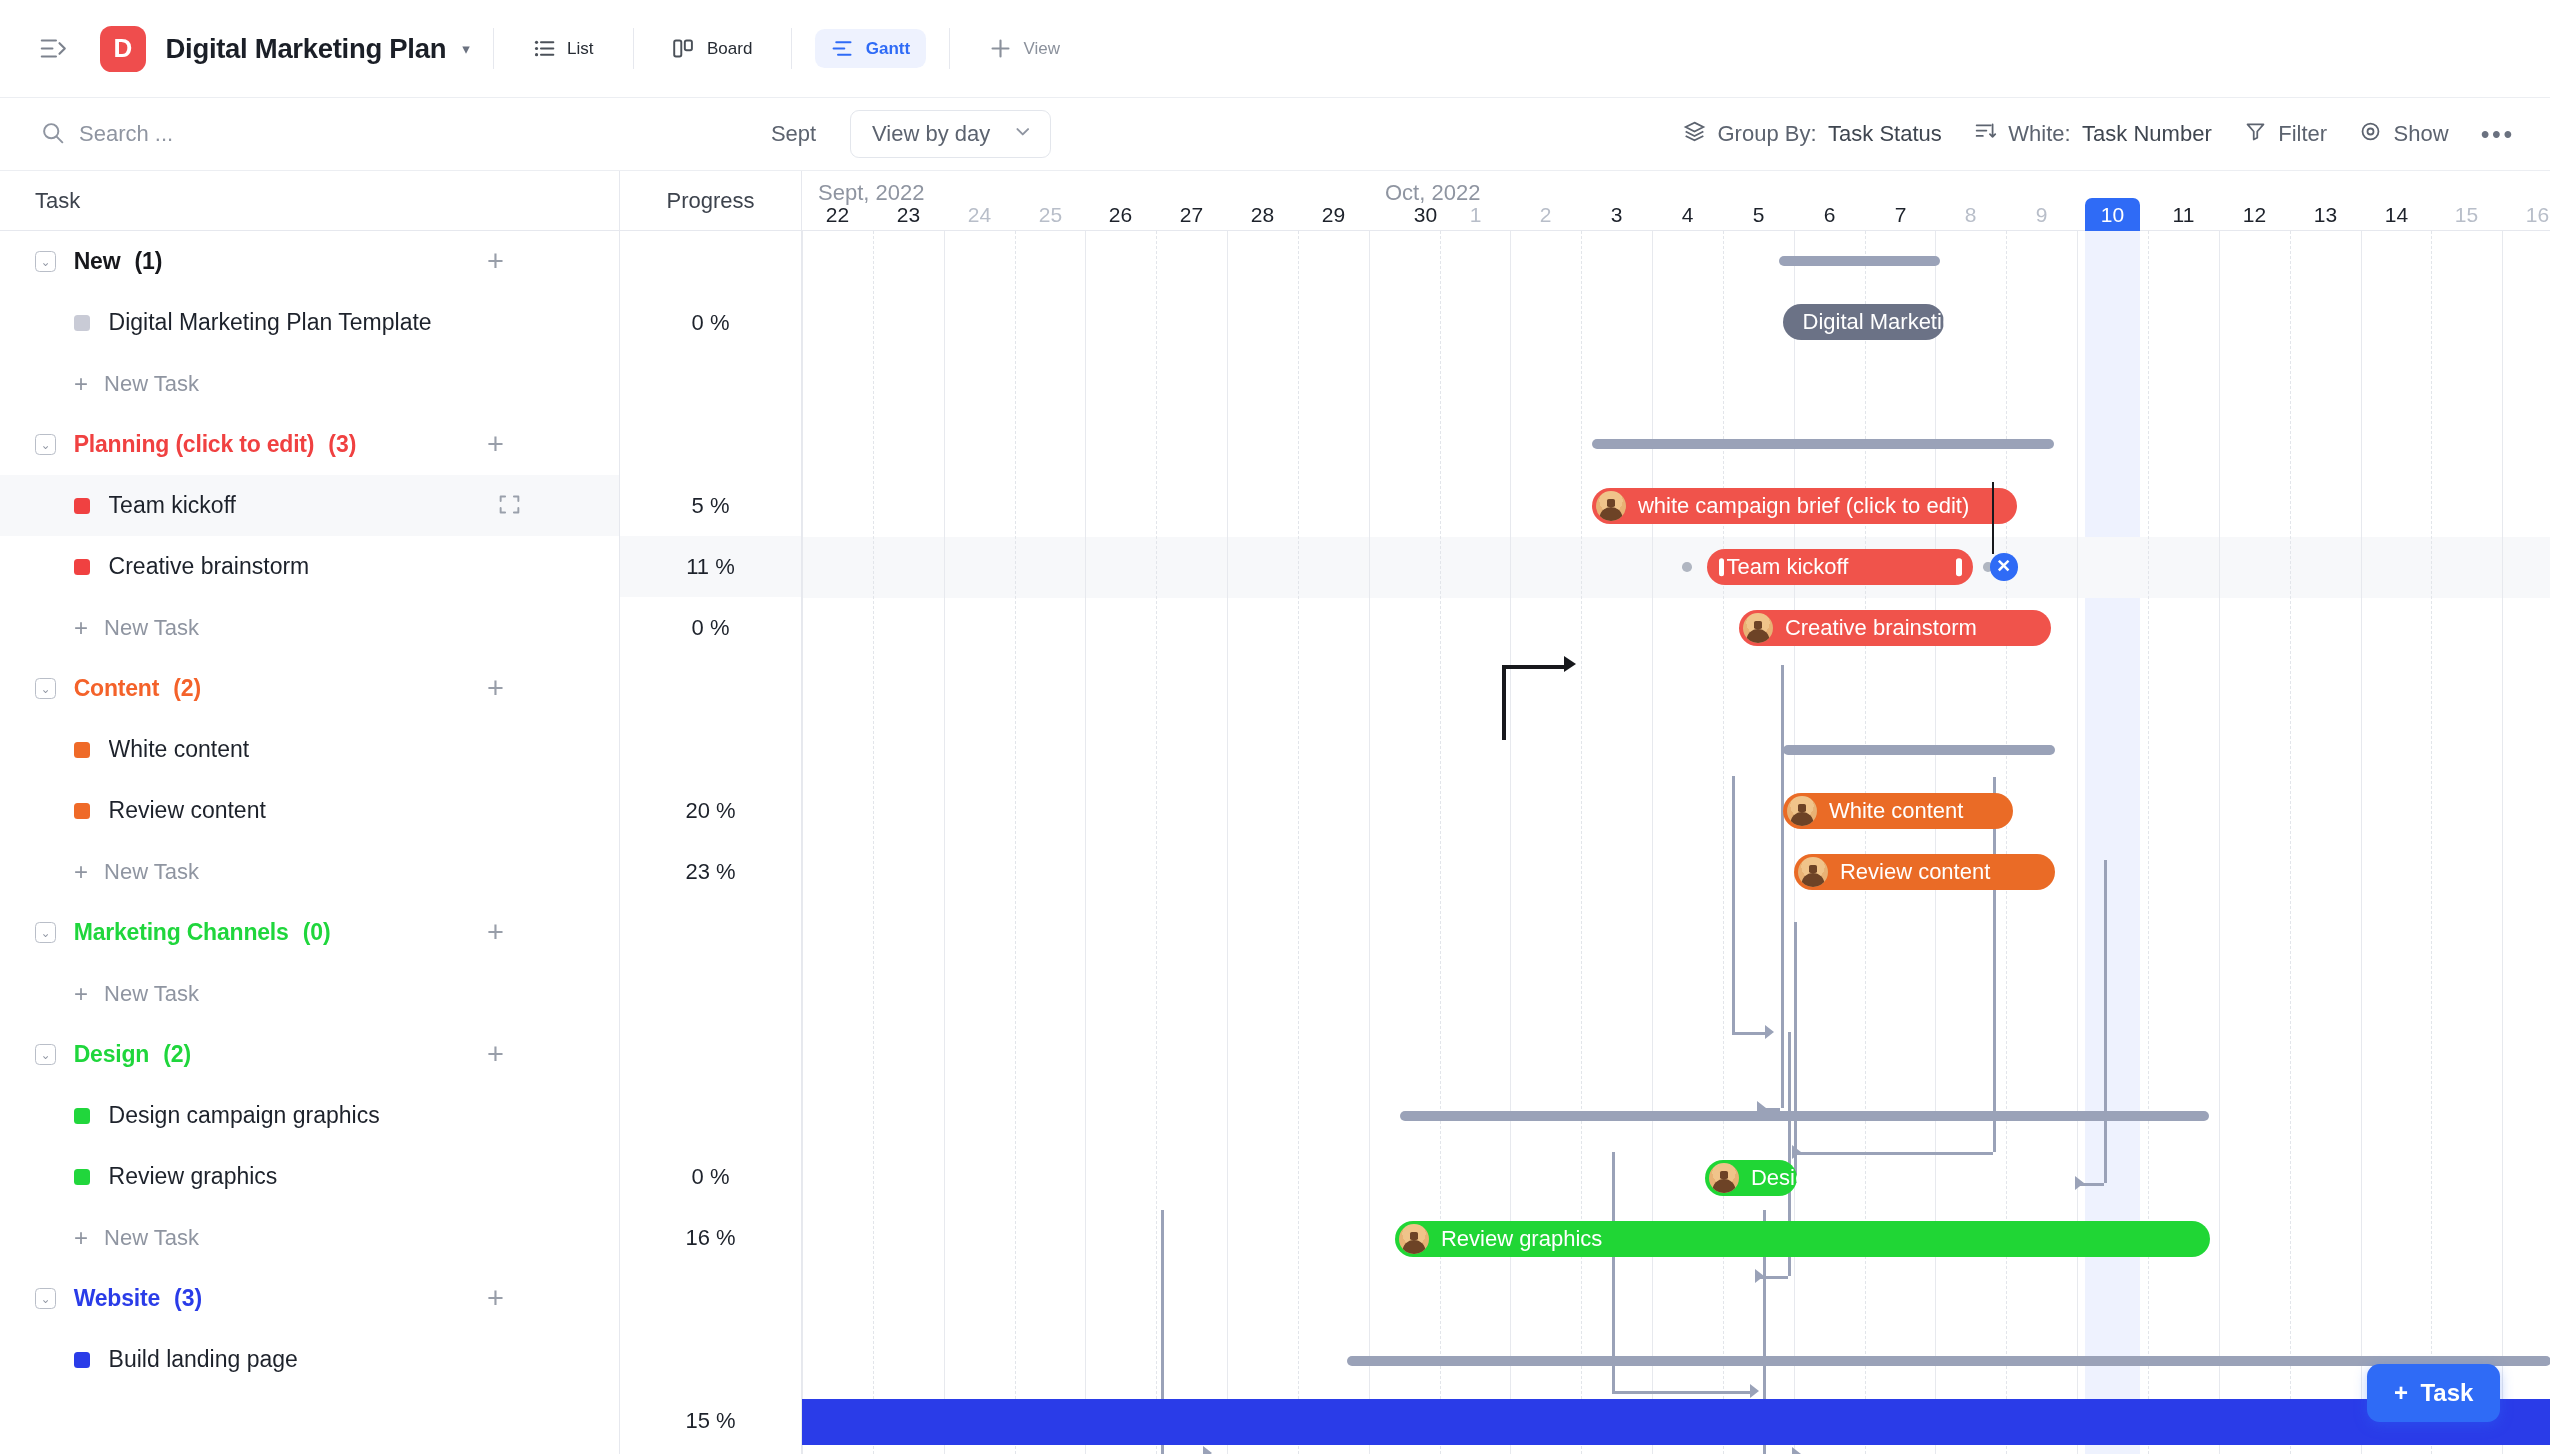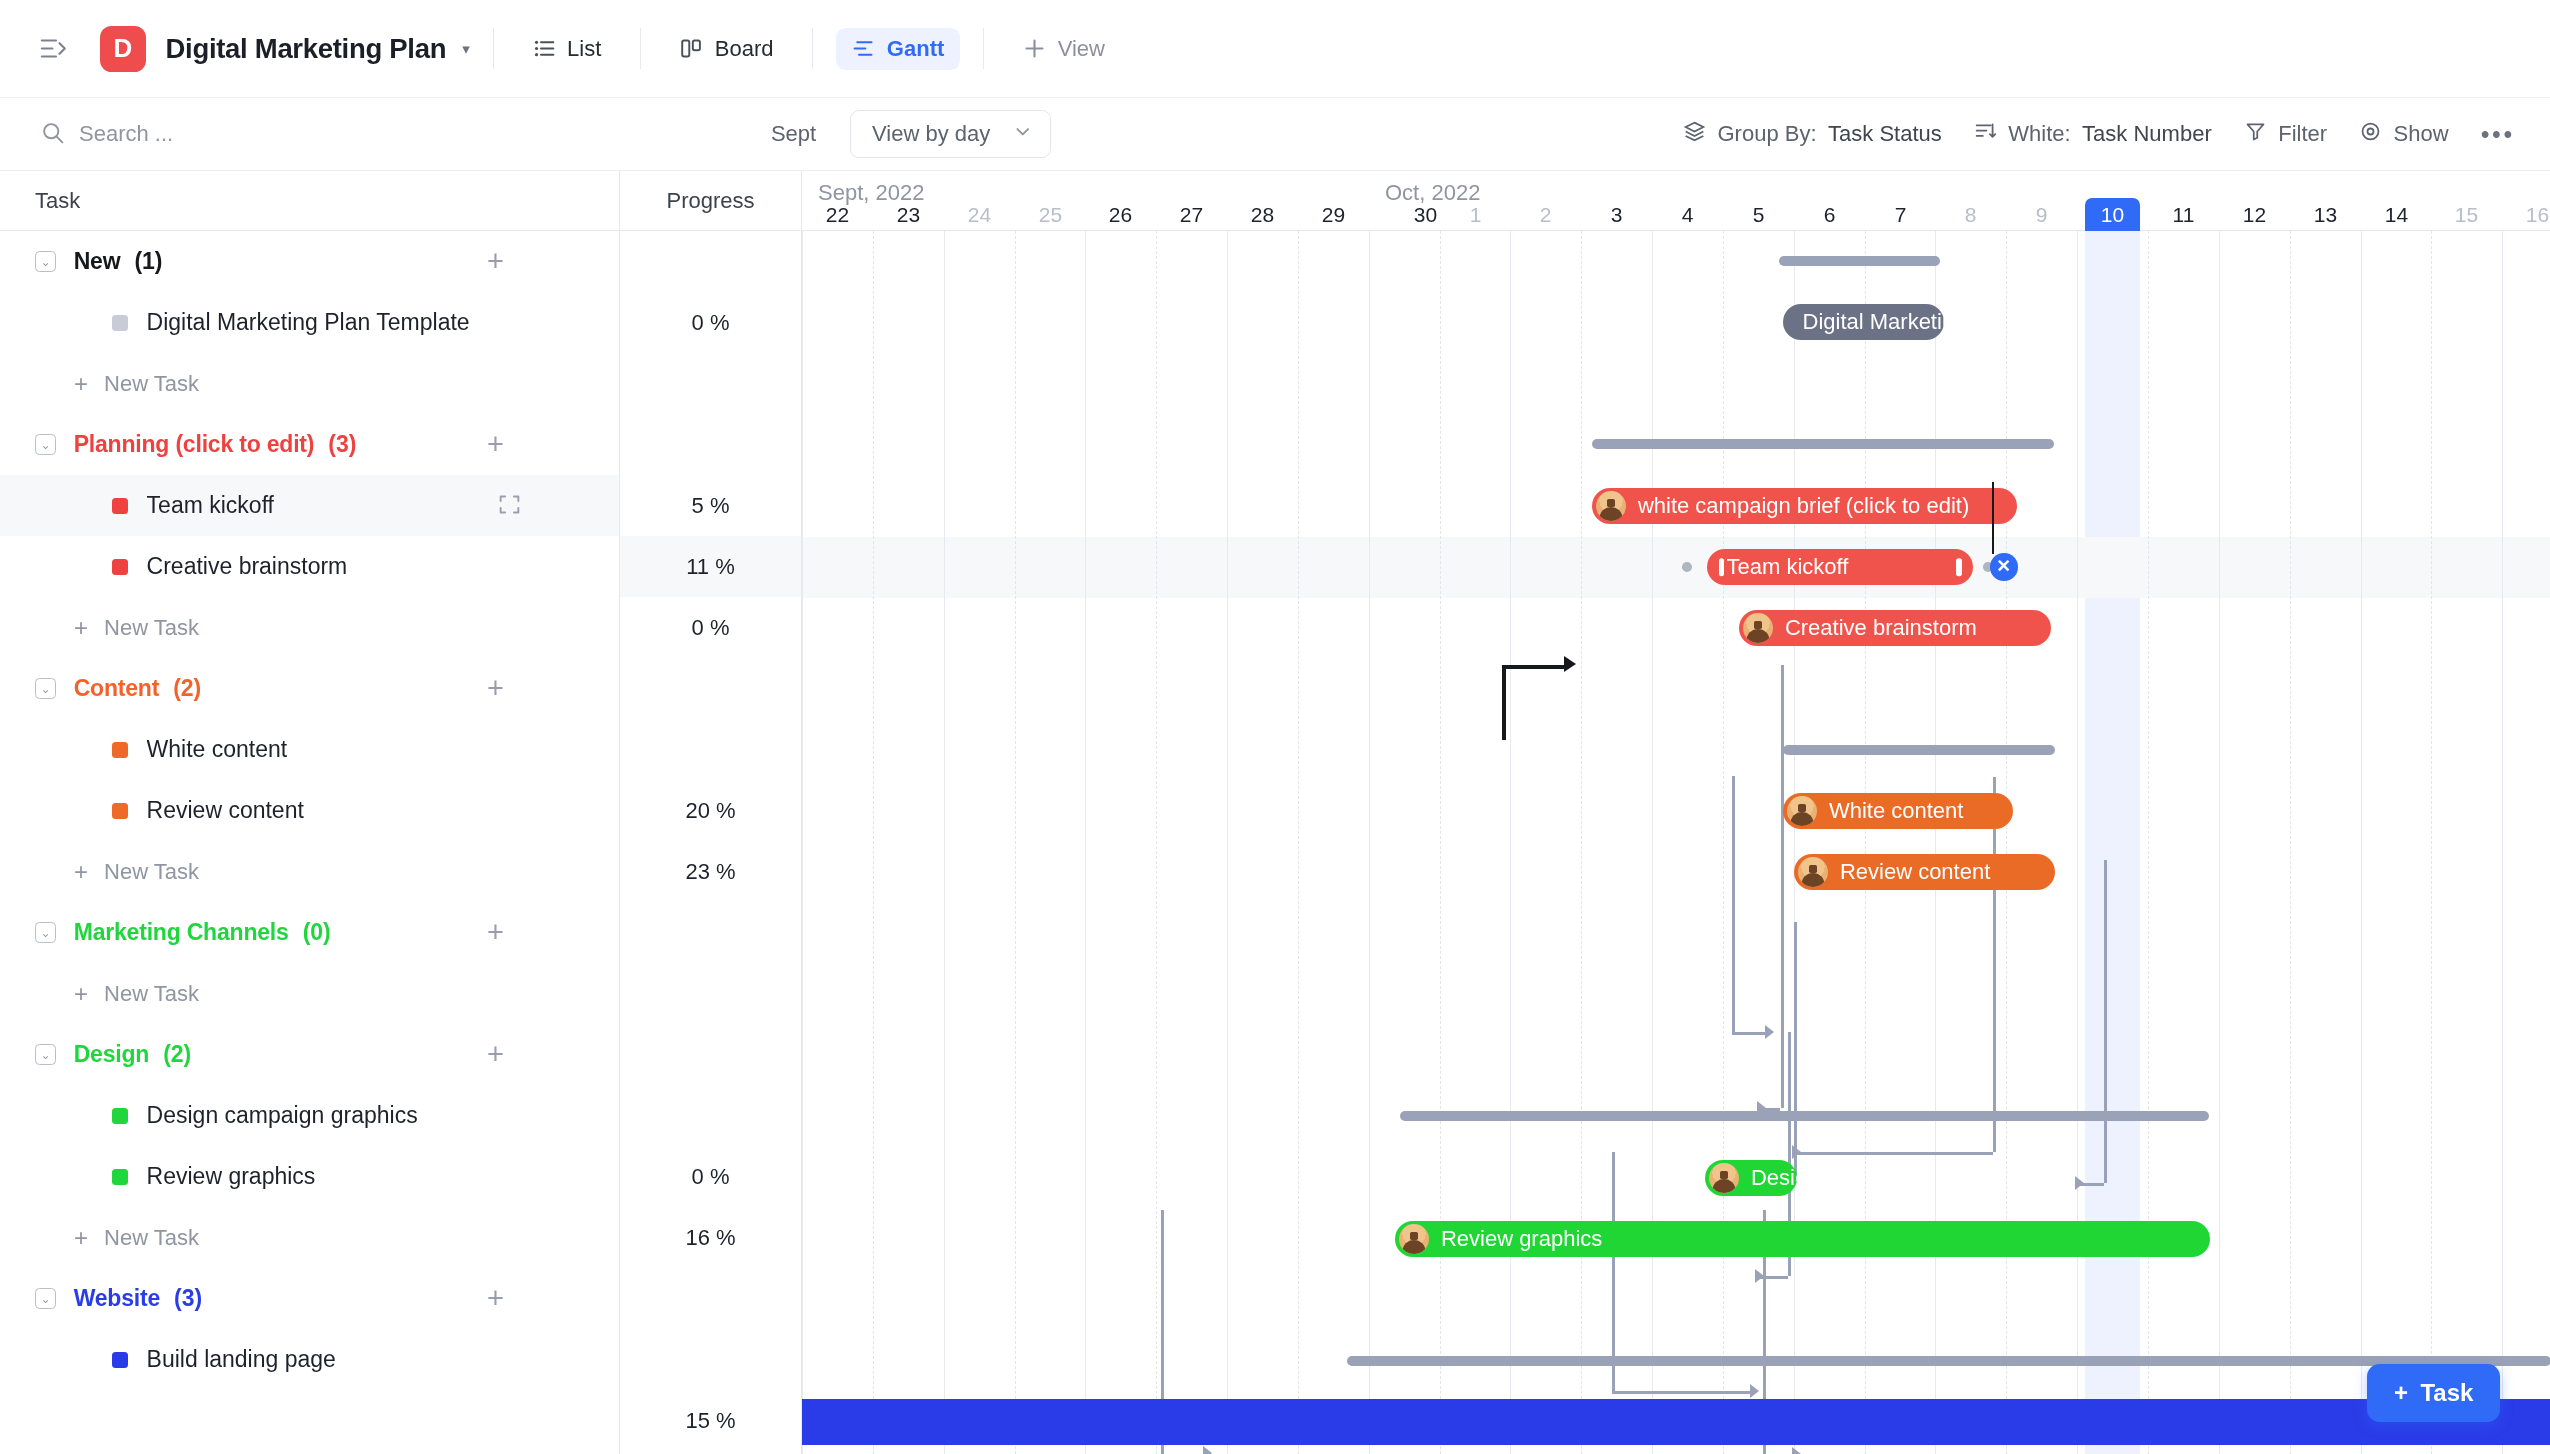--- a/index.html
+++ b/index.html
@@ -41,21 +41,21 @@
     font-size: 27.5px; font-weight: 700; color: #1b1f27;
     letter-spacing: -0.3px;
   }
   .title-caret {
     margin-left: 16px; color: #6b7280; font-size: 15px;
   }
   .vdiv { width: 0.9px; height: 41px; background: #e6e8ee; margin: 0 23px; }
   .viewtab {
     display: flex; align-items: center; gap: 11.5px;
     padding: 8px 16px; border-radius: 9.7px;
-    font-size: 22px; color: #262b33; cursor: pointer;
+    font-size: 17px; color: #262b33; cursor: pointer;
     white-space: nowrap;
   }
   .viewtab.active { background: #eef2fe; color: #2f6bf6; font-weight: 600; }
   .viewtab.muted { color: #8b919c; }
   .viewtab svg { display:block; }
 
   
   .toolbar {
     height: 73px;
     display: flex; align-items: center;
@@ -119,21 +119,21 @@
     width: 21px; height: 21px; border: 1.3px solid #b9bec8; border-radius: 4.4px;
     display: flex; align-items: center; justify-content: center;
     color: #8d93a0; font-size: 11.5px; margin-right: 17.7px; flex: none; cursor: pointer;
   }
   .grp-name { font-size: 23px; font-weight: 700; letter-spacing: -0.2px;}
   .grp-count { font-size: 23px; font-weight: 700; margin-left: 14px; }
   .grp-plus {
     position: absolute; left: 487px; color: #989ea9; font-size: 29px; font-weight: 300; cursor: pointer;
   }
 
-  .task { padding-left: 112px; display: flex; align-items: center; gap: 18.6px; justify-content: center; }
+  .task { padding-left: 74px; display: flex; align-items: center; gap: 18.6px; justify-content: center; }
   .sq { width: 16px; height: 16px; border-radius: 3.5px; flex: none; }
   .task-name {
     font-size: 23px; color: #1d222b; white-space: nowrap;
     overflow: hidden; text-overflow: ellipsis; max-width: 416px;
   }
   .expand-ico { position: absolute; left: 498px; color: #9aa0ab; cursor:pointer;}
 
   .newtask {
     padding-left: 74px; display: flex; align-items: center; gap: 16px;
     color: #8f95a1; font-size: 22px; cursor: pointer;

